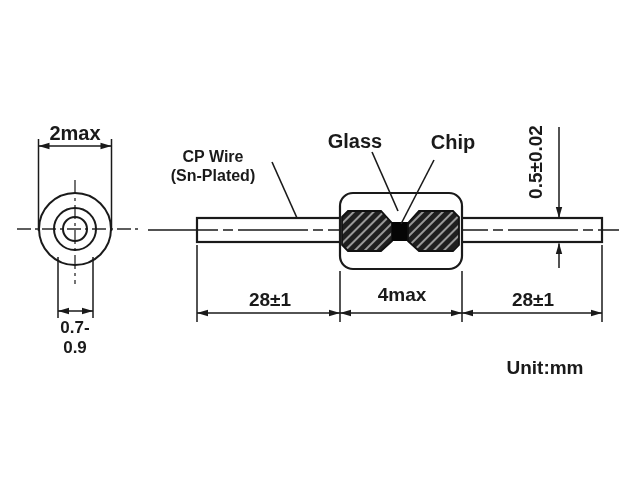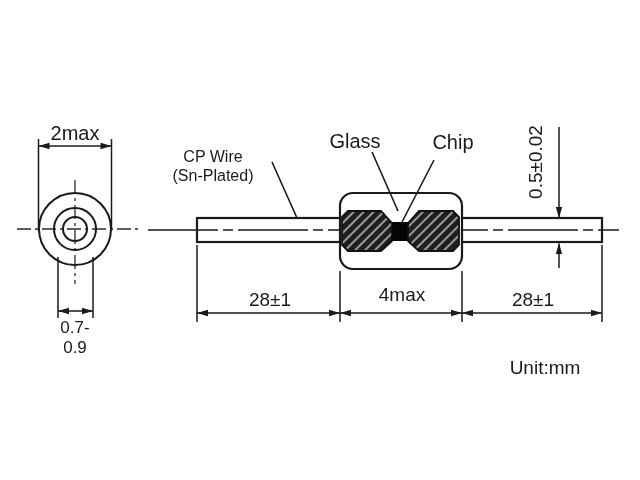--- a/index.html
+++ b/index.html
@@ -2,20 +2,21 @@
 <html><head>
 <meta charset="utf-8">
 <style>
   html, body { margin: 0; padding: 0; background: #ffffff; }
   #stage {
     width: 640px; height: 480px;
     background: #ffffff;
     font-family: "Liberation Sans", sans-serif;
     position: relative;
     overflow: hidden;
+    font-weight: bold;
   }
   svg text {
     font-family: "Liberation Sans", sans-serif;
     fill: #1a1a1a;
   }
   .dim-text   { font-size: 19px; }
   .dim-text-lg{ font-size: 20px; }
   .dim-text-sm{ font-size: 17px; }
   .label-sm   { font-size: 16px; }
   .label-lg   { font-size: 20px; }

